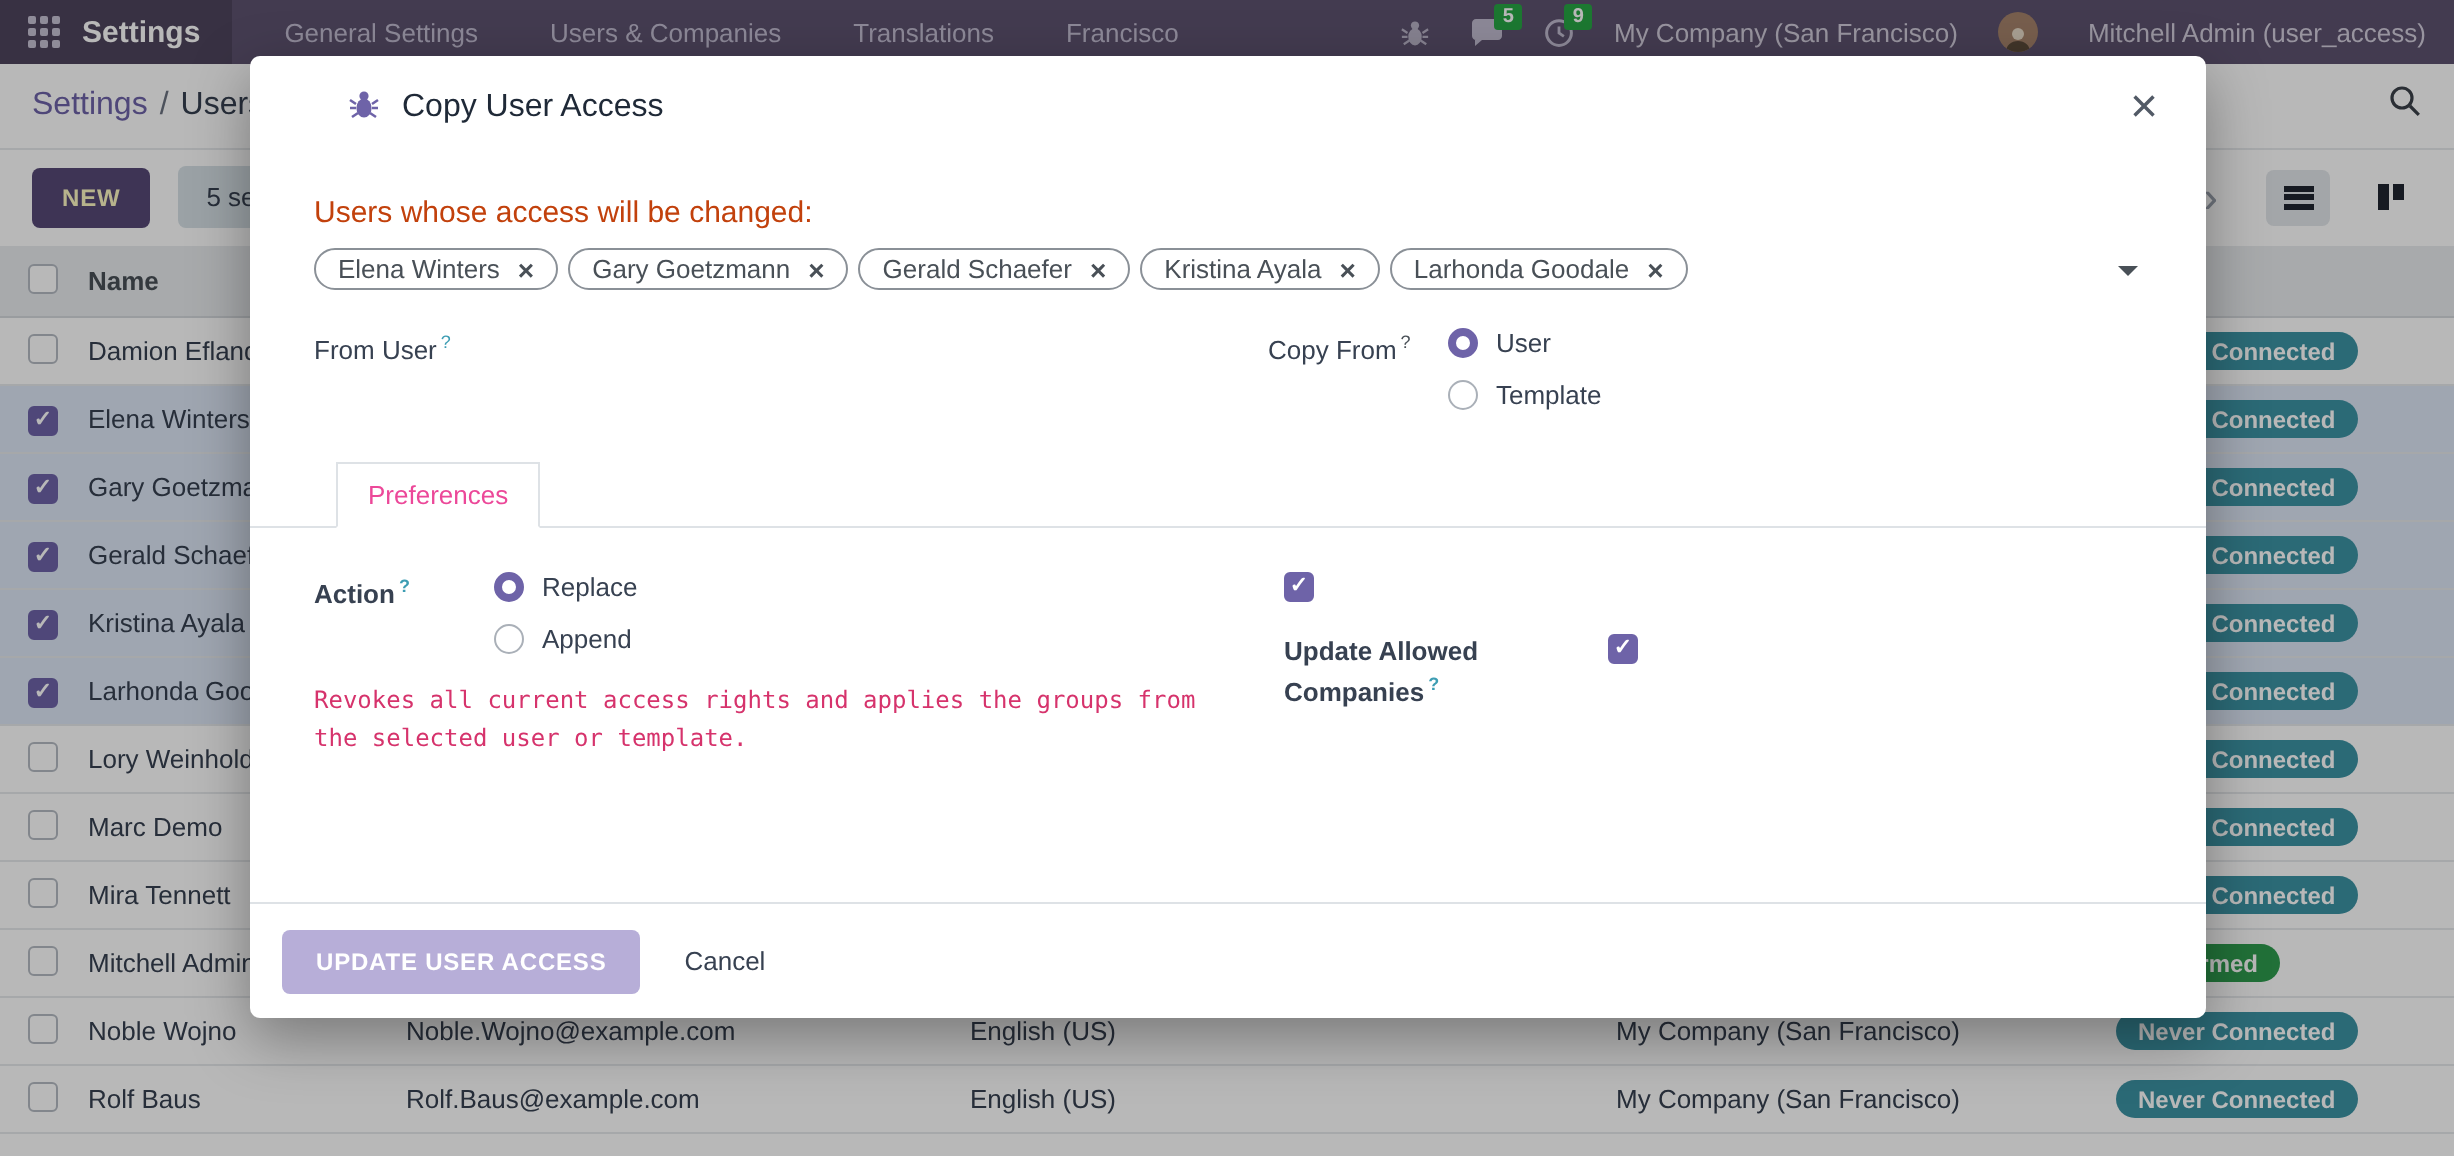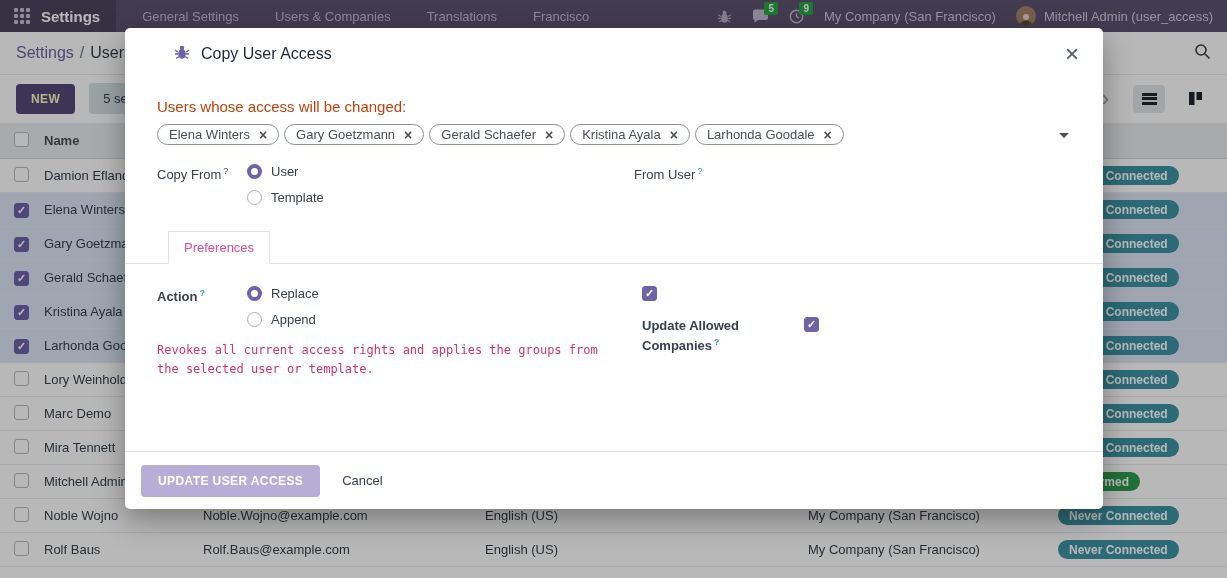--- a/index.html
+++ b/index.html
@@ -140,21 +140,21 @@
         <span class="ico-badge">5</span>
       </span>
       <span class="ico-wrap">
         <svg width="15" height="15" viewBox="0 0 16 16">
             <circle cx="8" cy="8" r="6.6" fill="none" stroke="#c3bdd2" stroke-width="1.6"></circle>
             <path d="M8 4.5V8l2.6 1.8" stroke="#c3bdd2" stroke-width="1.5" fill="none"></path>
           </svg>
         <span class="ico-badge">9</span>
       </span>
       <span>My Company (San Francisco)</span>
-      <span style="display:inline-flex;align-items:center;gap:8px">
+      <span style="display:inline-flex;align-items:center;gap:25px">
         <span class="avatar">
           <svg width="16" height="14" viewBox="0 0 16 14">
               <circle cx="8" cy="5" r="3" fill="#e8dcc9"></circle>
               <path d="M2 14c0-3.3 2.7-5.5 6-5.5s6 2.2 6 5.5z" fill="#5b4a3a"></path>
             </svg>
         </span>
         <span>Mitchell Admin (user_access)</span>
       </span>
     </div>
   </nav>
@@ -341,34 +341,34 @@
             <span class="tag">
               <span>Larhonda Goodale</span>
               <span class="tag-x">×</span>
             </span>
           </div>
         <span class="dd-caret"></span>
       </div>
 
       <div class="grid2">
         <div class="frow">
+          <span class="flabel" style="width:auto"><span>From User</span><sup class="help">?</sup></span>
+        </div>
+        <div class="frow">
           <span class="flabel"><span>Copy From</span><sup class="help dark">?</sup></span>
           <div class="radios" id="rg-copyfrom">
               <label class="radio-line">
                 <span class="rad on"></span>
                 <span>User</span>
               </label>
               <label class="radio-line">
                 <span class="rad"></span>
                 <span>Template</span>
               </label>
             </div>
-        </div>
-        <div class="frow">
-          <span class="flabel" style="width:auto"><span>From User</span><sup class="help">?</sup></span>
         </div>
       </div>
 
       <div class="tabs">
         <span class="tab">Preferences</span>
       </div>
 
       <div class="tabpane grid2">
         <div>
           <div class="frow">

